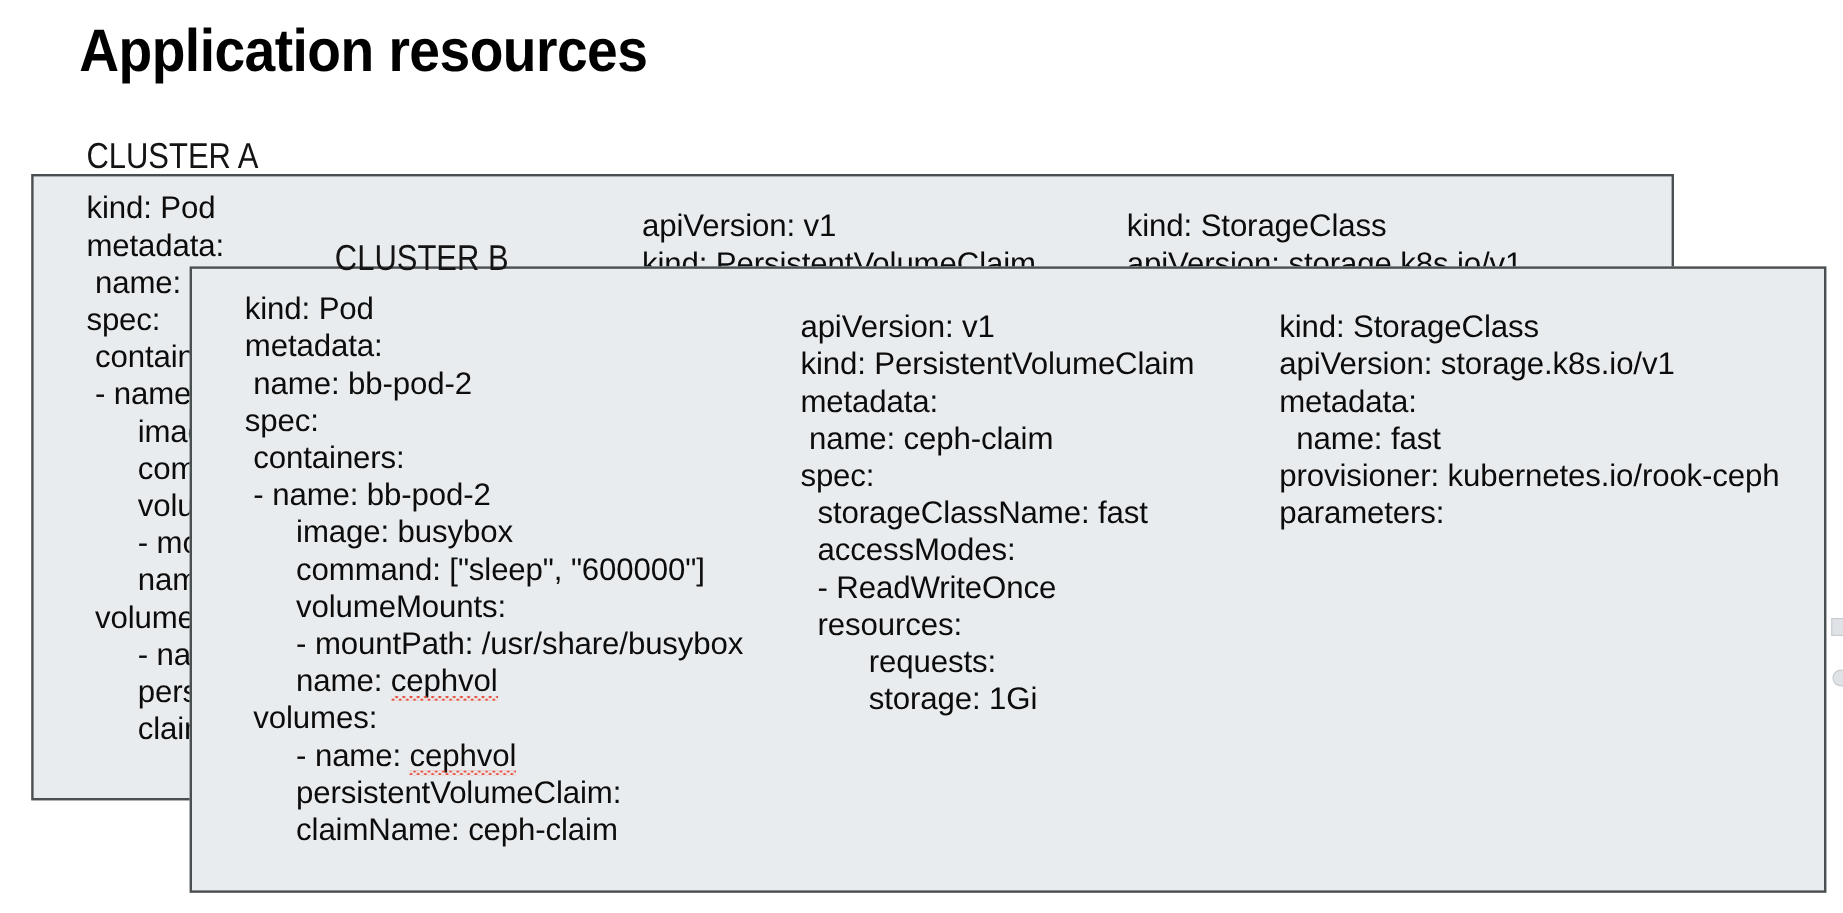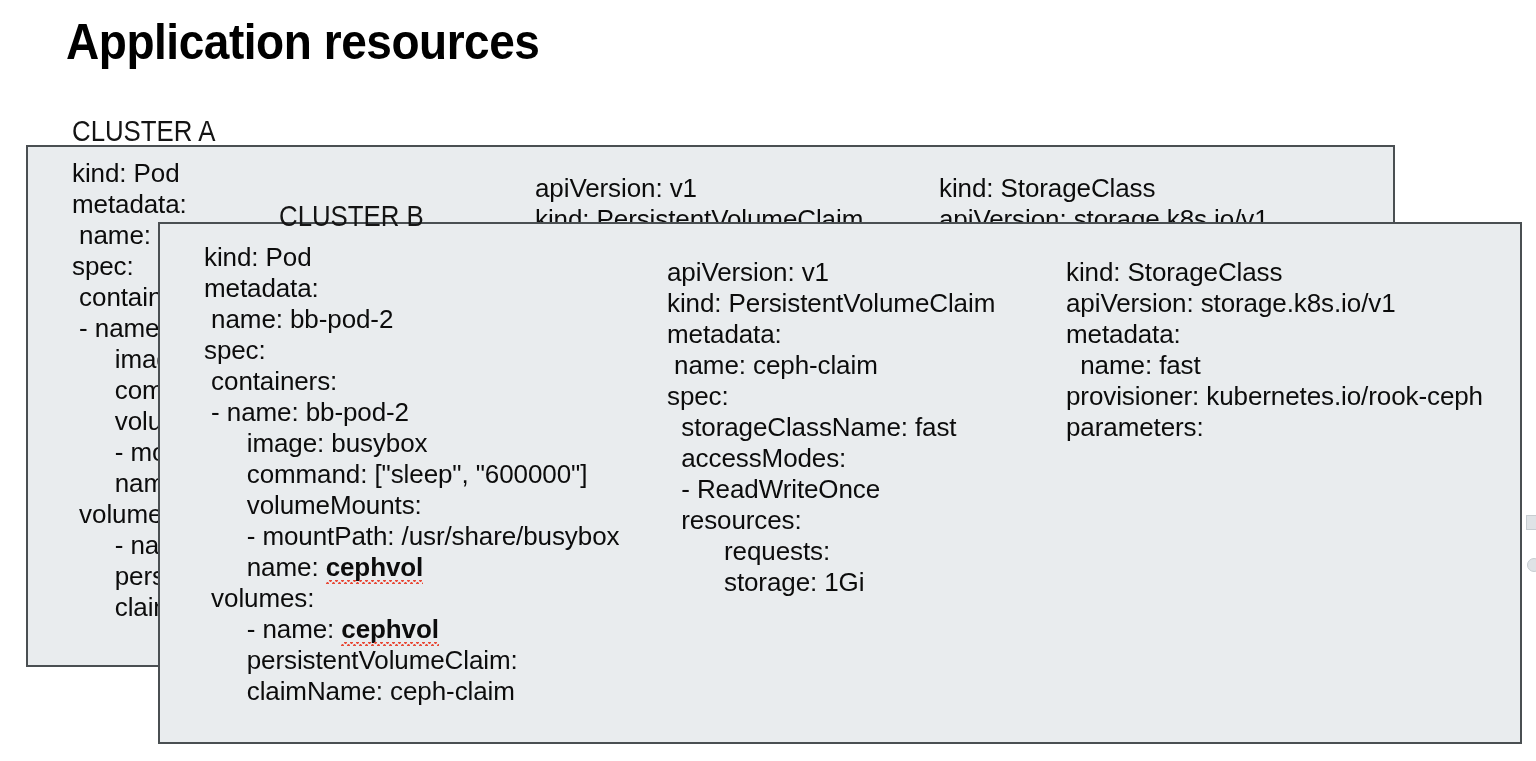--- a/index.html
+++ b/index.html
@@ -79,21 +79,20 @@
   .panel-b .col-pod{ left:44px;  top:18px; }
   .panel-b .col-pvc{ left:507px; top:33px; }
   .panel-b .col-sc { left:906px; top:33px; }
 
   .yaml-line{ display:block; height:31px; }
 
   
   .sp{
     position:relative;
     display:inline-block;
-    font-weight:bold;
   }
   .sp::after{
     content:"";
     position:absolute;
     left:0; right:0; bottom:-1px;
     height:4px;
     background-image:
       radial-gradient(circle at 1.5px 3.2px, #e8422f 1.1px, rgba(0,0,0,0) 1.3px),
       radial-gradient(circle at 4.5px 0.8px, #e8422f 1.1px, rgba(0,0,0,0) 1.3px);
     background-size:6px 4px;

